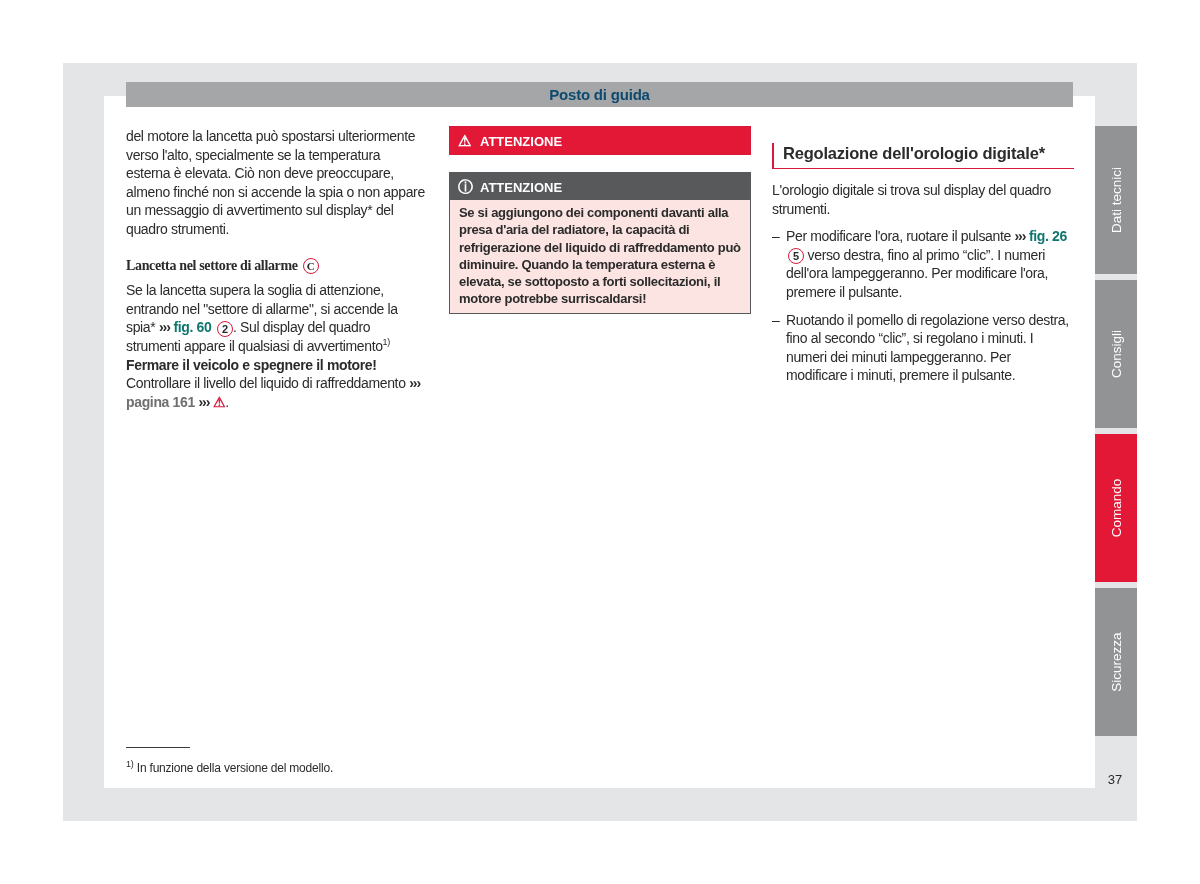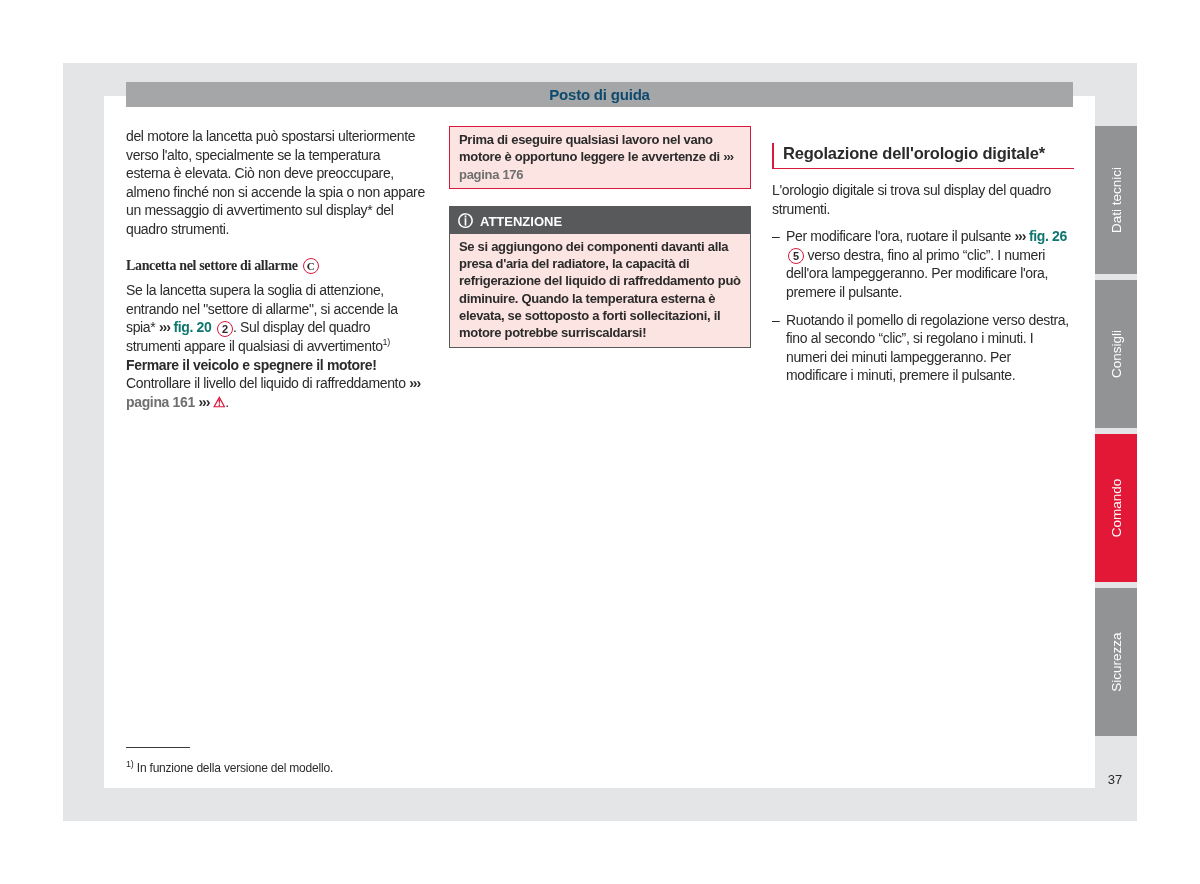--- a/index.html
+++ b/index.html
@@ -81,34 +81,33 @@
 <div class="header-bar">Posto di guida</div>
 
 <div class="col col1">
   <p>del motore la lancetta può spostarsi ulteriormente verso l'alto, specialmente se la temperatura esterna è elevata. Ciò non deve preoccupare, almeno finché non si accende la spia o non appare un messaggio di avvertimento sul display* del quadro strumenti.</p>
   <p class="subhead">
     <span>Lancetta nel settore di allarme</span>
     <span class="circ">C</span>
   </p>
   <p>
     <span>Se la lancetta supera la soglia di attenzione, entrando nel "settore di allarme", si accende la spia* </span><span class="arrows">›››</span>
-    <span class="red">fig. 20</span>
+    <span class="red">fig. 60</span>
     <span class="circ">2</span><span>. Sul display del quadro strumenti appare il qualsiasi di avvertimento</span><sup>1)</sup>
     <b>Fermare il veicolo e spegnere il motore!</b><span> Controllare il livello del liquido di raffreddamento </span><span class="arrows">›››</span>
     <span class="grey-link">pagina 161</span>
     <span class="arrows">›››</span>
     <span class="warn-tri">⚠</span><span>.</span>
   </p>
 </div>
 
 <div class="col col2">
   <div class="box red-box">
-    <div class="box-body">
-      <span>Prima di eseguire qualsiasi lavoro nel vano motore è opportuno leggere le avvertenze di </span><span class="arrows">›››</span>
-      <span class="grey-link">pagina 176</span>
+    <div class="box-head">
+      <span class="ico">⚠</span><span>ATTENZIONE</span>
     </div>
   </div>
   <div class="box dark-box">
     <div class="box-head">
       <span class="ico">ⓘ</span><span>ATTENZIONE</span>
     </div>
     <div class="box-body">Se si aggiungono dei componenti davanti alla presa d'aria del radiatore, la capacità di refrigerazione del liquido di raffreddamento può diminuire. Quando la temperatura esterna è elevata, se sottoposto a forti sollecitazioni, il motore potrebbe surriscaldarsi!</div>
   </div>
 </div>
 

